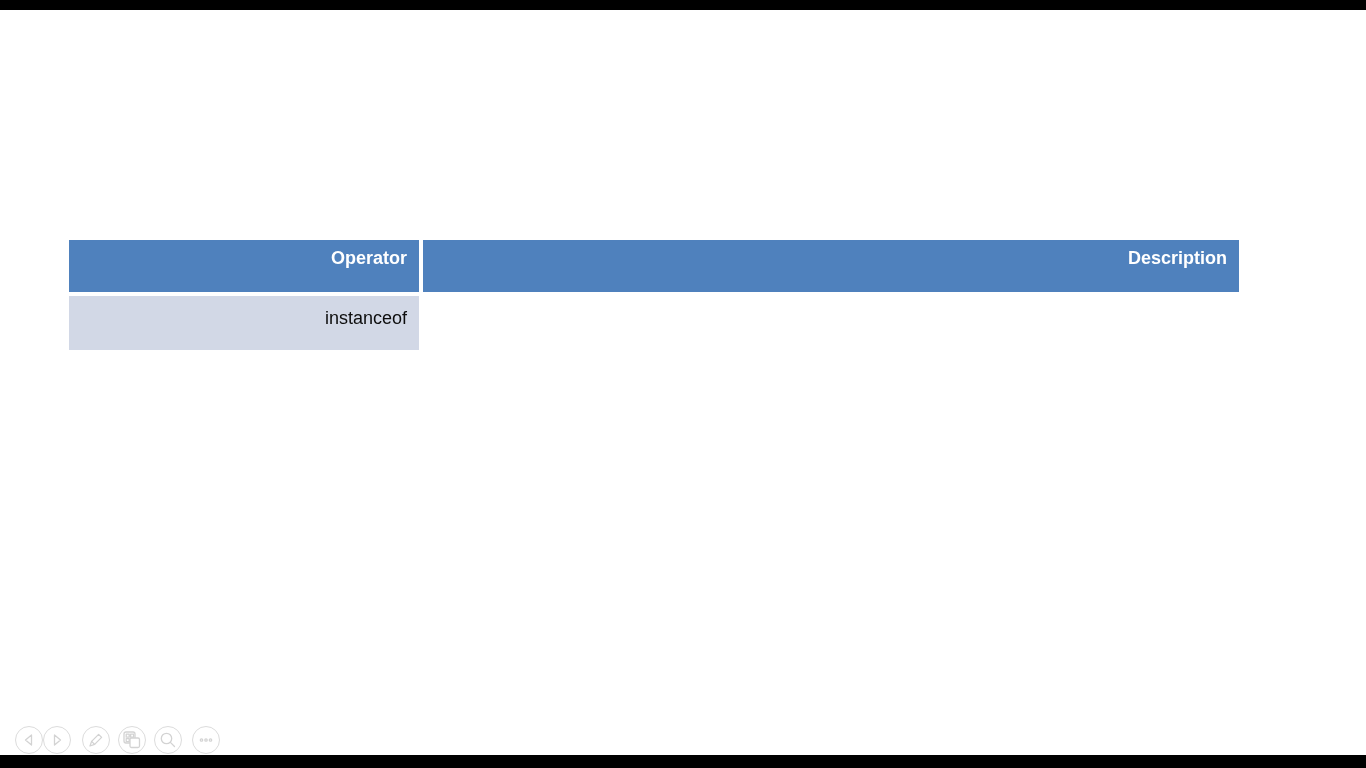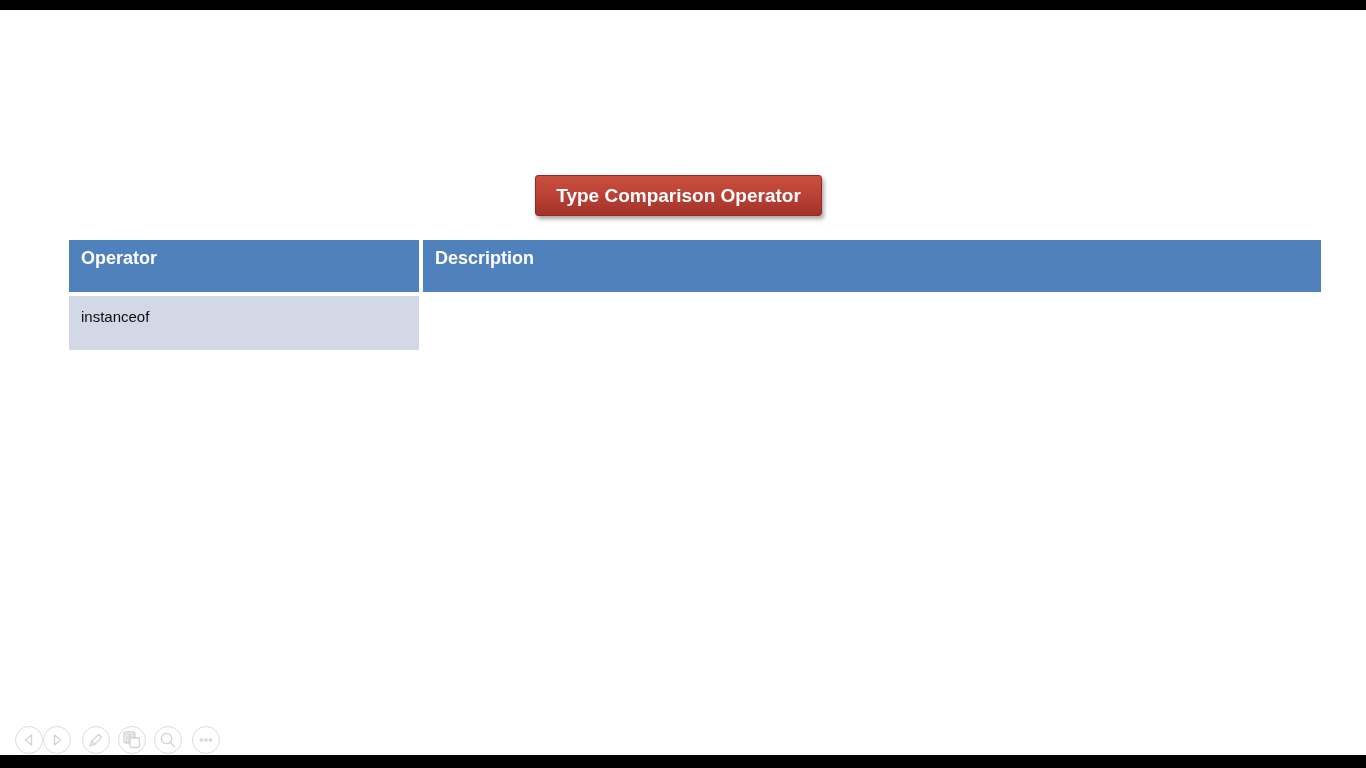--- a/index.html
+++ b/index.html
@@ -30,57 +30,54 @@
     font-size: 18px; font-weight: 400;
   }
   .banner.red {
     left: 535px; top: 165px; width: 287px; height: 41px;
     background: linear-gradient(to bottom, #c9503f 0%, #bc4236 45%, #a33227 100%);
     border: 1px solid #8e2a20;
     font-size: 19px; font-weight: 700;
   }
 
   
-  .op-table { position: absolute; left: 69px; top: 230px; width: 1252px; }
+  .op-table { position: absolute; left: 69px; top: 230px; width: 1252px; text-align: right; }
   .t-row { display: flex; gap: 4px; margin-bottom: 4px; }
   .t-cell { padding: 0 12px; }
   .t-row.head .t-cell {
     background: #4f81bd; color: #ffffff;
     height: 52px; padding-top: 8px;
     font-size: 18px; font-weight: 700;
   }
   .t-row.body .t-cell {
     background: #d2d8e6; color: #0d0d0d;
     height: 54px; padding-top: 12px;
-    font-size: 15px; font-weight: 400;
+    font-size: 18px; font-weight: 400;
   }
   .col-op   { width: 350px; }
-  .col-desc { width: 898px; }
+  .col-desc { width: 816px; }
 
   
   .nav { position: absolute; left: 0; top: 716px; width: 240px; height: 28px; }
   .nav-btn {
     position: absolute; top: 0; width: 28px; height: 28px;
     border: 1px solid #dcdcdc; border-radius: 50%;
     background: transparent; cursor: pointer;
     display: flex; align-items: center; justify-content: center;
   }
   .nav-btn svg { display: block; }
   .nav-btn .stroke { fill: none; stroke: #d3d3d3; stroke-width: 1.3; stroke-linejoin: round; stroke-linecap: round; }
 </style>
 </head>
 <body>
 
 <div class="screen">
   <div class="slide">
 
 
-    <div class="banner red">
-      <span>Type Comparison Operator</span>
-    </div>
 
     <div class="op-table">
       <div class="t-row head">
         <div class="t-cell col-op">Operator</div>
         <div class="t-cell col-desc">Description</div>
       </div>
       <div class="t-row body">
         <div class="t-cell col-op">instanceof</div>
       </div>
     </div>

